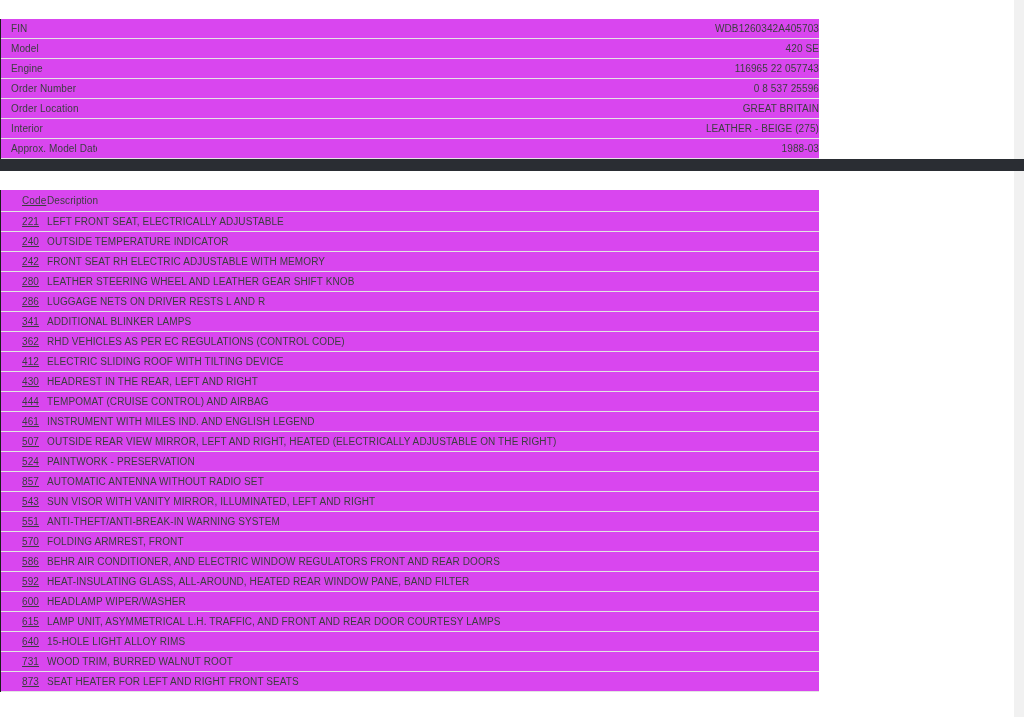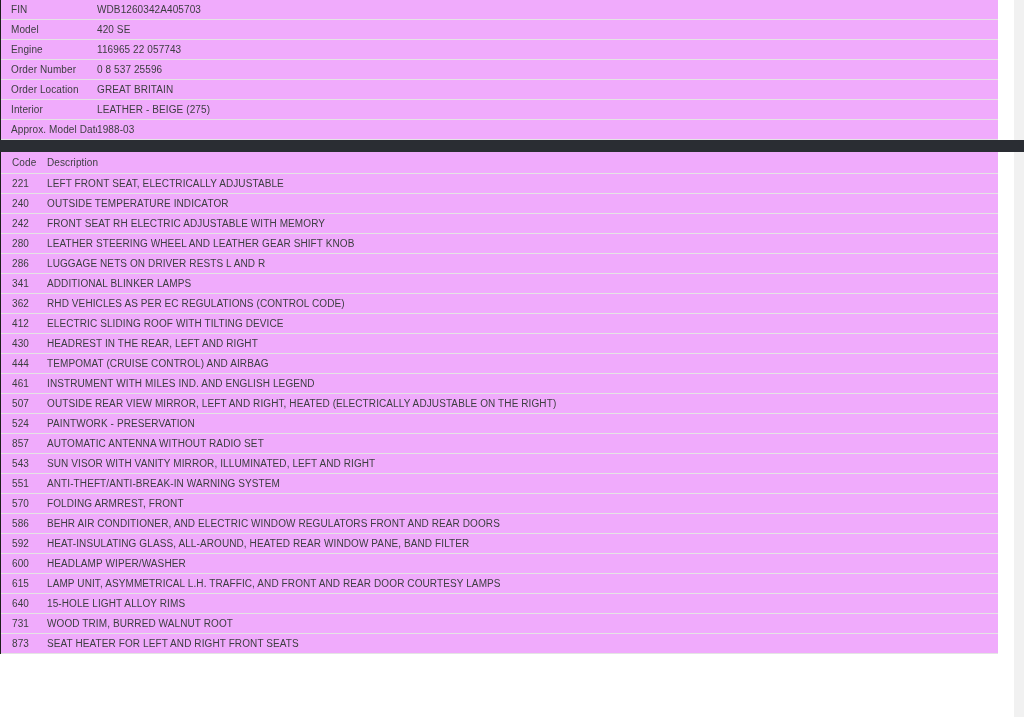--- a/index.html
+++ b/index.html
@@ -19,25 +19,26 @@
     position: absolute;
     top: 0;
     right: 0;
     width: 10px;
     height: 717px;
     background: #f1f1f1;
     z-index: 0;
   }
   .content-section {
     position: relative;
-    width: 998px;
+    width: 819px;
     border-left: 1px solid #1c1c1c;
     box-sizing: border-box;
-    background: #f0abfc;
+    background: #d946ef;
     z-index: 1;
+    margin-top: 19px;
   }
   table {
     border-collapse: collapse;
     width: 100%;
     table-layout: fixed;
   }
   td, th {
     font-size: 10px;
     font-weight: normal;
     color: #3c3e40;
@@ -45,33 +46,33 @@
     vertical-align: middle;
     padding: 0;
     border-bottom: 1px solid #e4e4e4;
     white-space: nowrap;
     overflow: hidden;
     letter-spacing: 0.1px;
   }
   
   .info-table td { height: 19px; }
   .info-table td.label { width: 96px; padding-left: 10px; box-sizing: border-box; }
-  .info-table td.value { padding-left: 0; }
+  .info-table td.value { padding-left: 0; text-align: right; }
   
   .divider-bar {
     position: relative;
     width: 1024px;
     height: 12px;
     background: #2a2d33;
     z-index: 2;
   }
   
   .options-table th { height: 21px; }
   .options-table td { height: 19px; }
-  .options-table .code-col { width: 46px; padding-left: 11px; box-sizing: border-box; }
+  .options-table .code-col { width: 46px; padding-left: 21px; box-sizing: border-box; text-decoration: underline; }
   .options-table .desc-col { padding-left: 0; }
 </style>
 </head>
 <body>
 
 <div class="page">
 
   <div class="scrollbar-track"></div>
 
   <div class="content-section">

